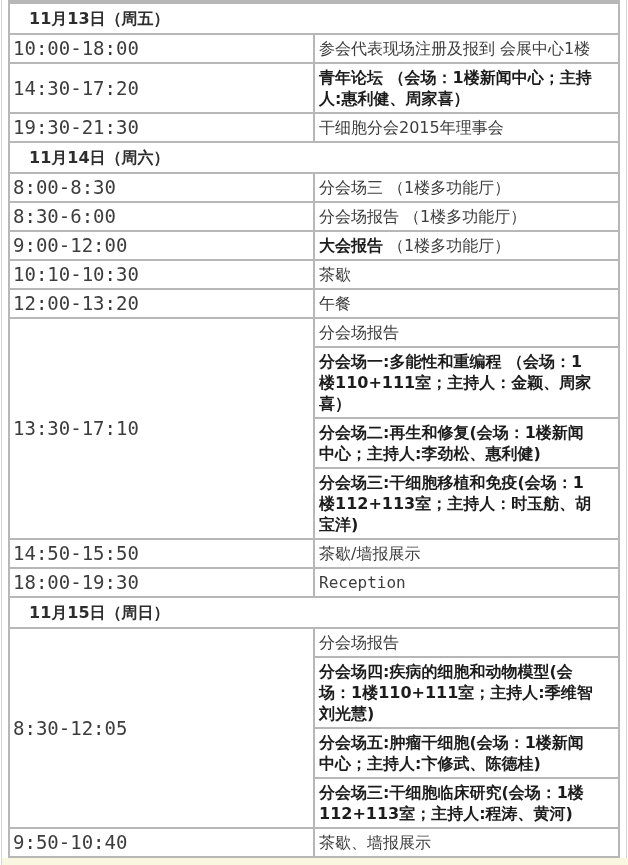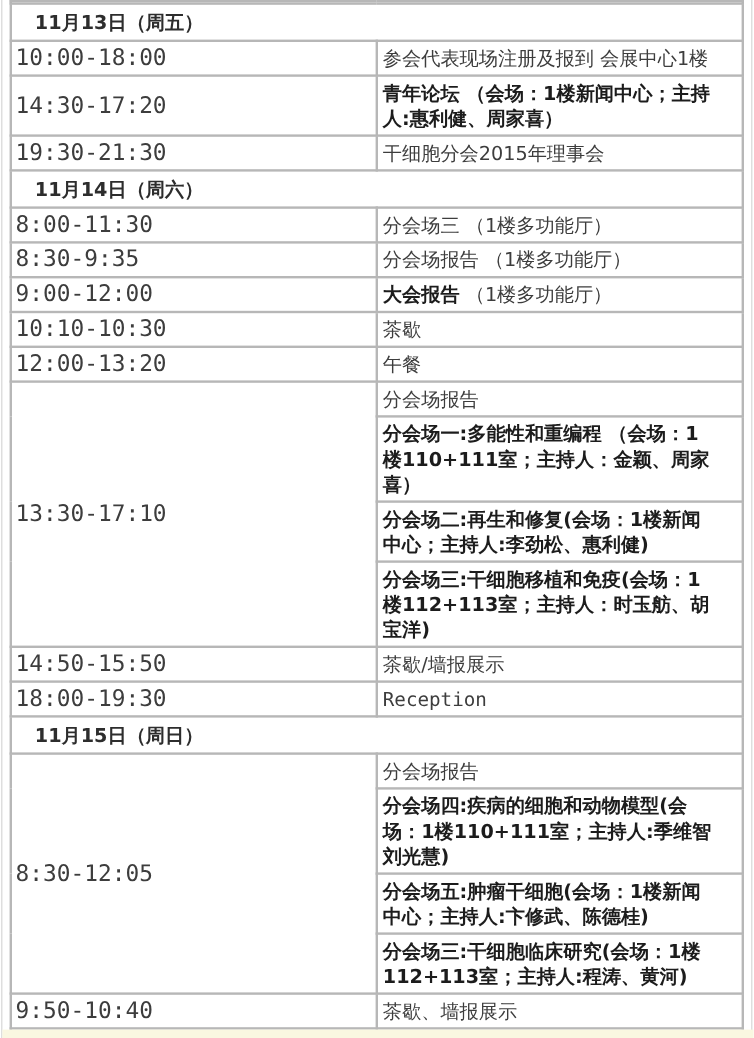--- a/index.html
+++ b/index.html
@@ -81,25 +81,25 @@
             <td class="event-cell"><span class="b">青年论坛 （会场：1楼新闻中心；主持人:惠利健、周家喜）</span></td>
           </tr>
           <tr>
             <td class="time-cell">19:30-21:30</td>
             <td class="event-cell"><span>干细胞分会2015年理事会</span></td>
           </tr>
           <tr>
             <td class="date-cell" colspan="2">11月14日（周六）</td>
           </tr>
           <tr>
-            <td class="time-cell">8:00-11:30</td>
+            <td class="time-cell">8:00-8:30</td>
             <td class="event-cell"><span>分会场三 （1楼多功能厅）</span></td>
           </tr>
           <tr>
-            <td class="time-cell">8:30-9:35</td>
+            <td class="time-cell">8:30-6:00</td>
             <td class="event-cell"><span>分会场报告 （1楼多功能厅）</span></td>
           </tr>
           <tr>
             <td class="time-cell">9:00-12:00</td>
             <td class="event-cell"><span class="b">大会报告</span><span> （1楼多功能厅）</span></td>
           </tr>
           <tr>
             <td class="time-cell">10:10-10:30</td>
             <td class="event-cell"><span>茶歇</span></td>
           </tr>

